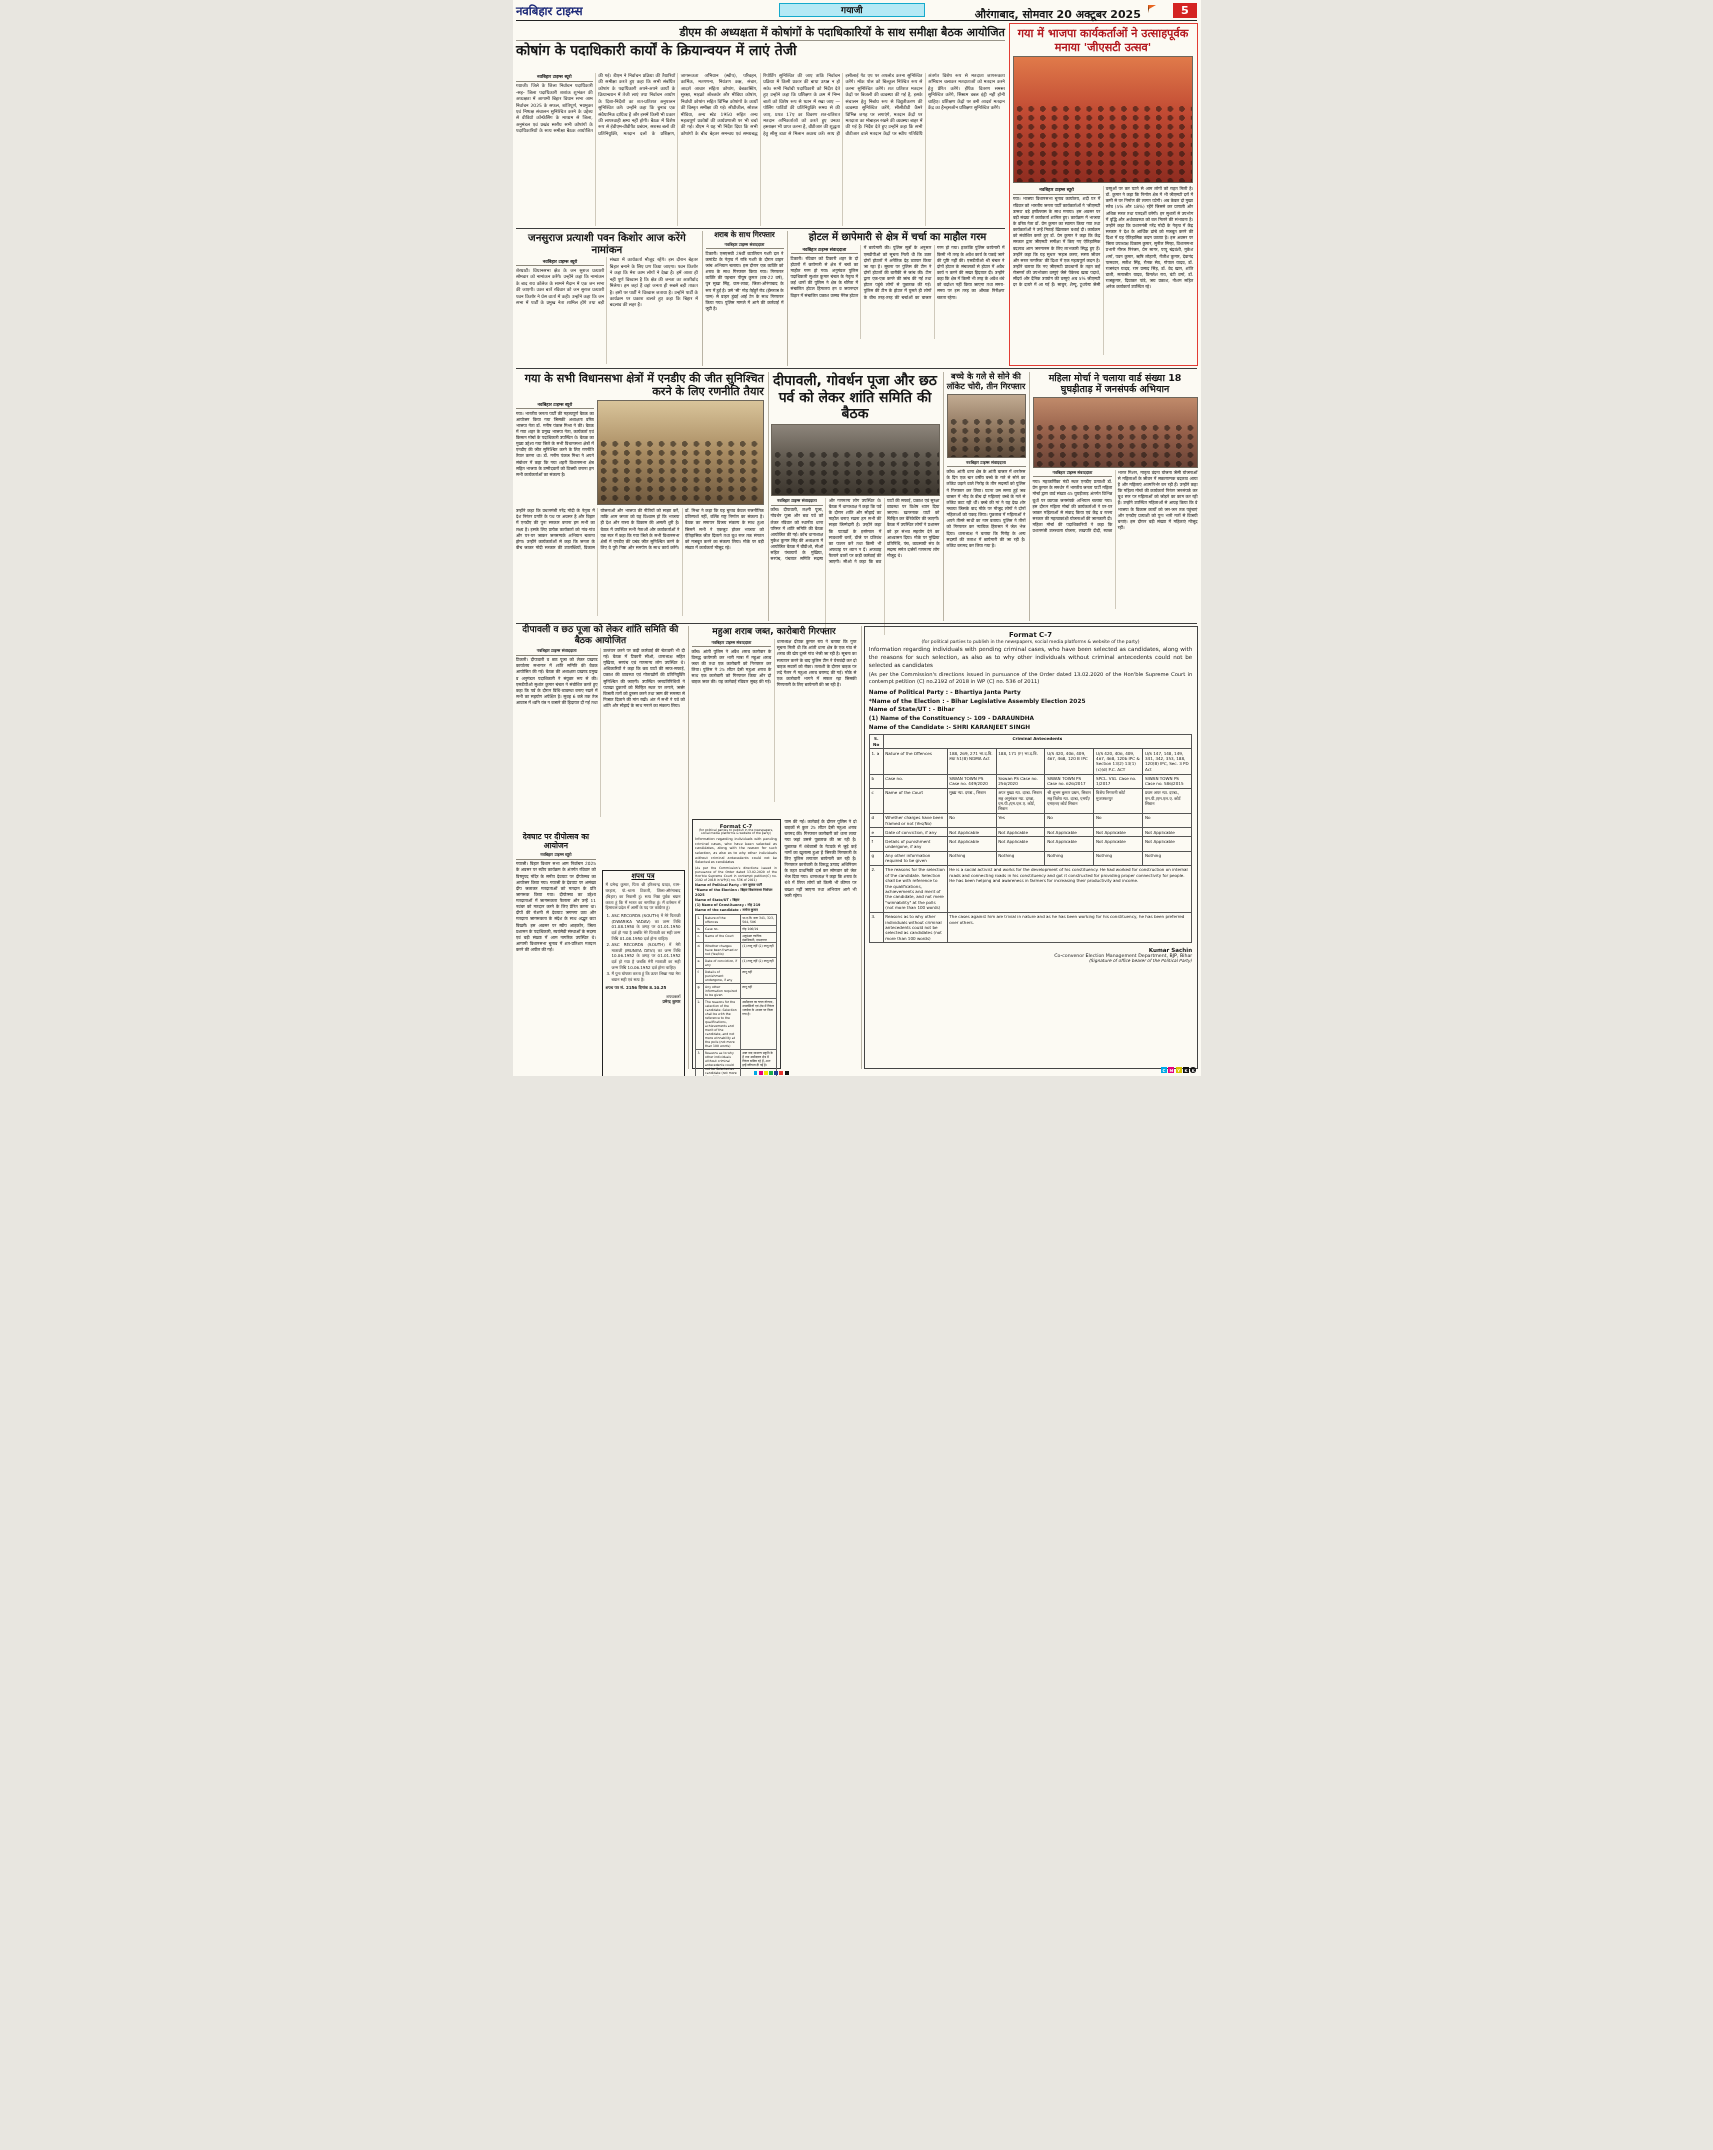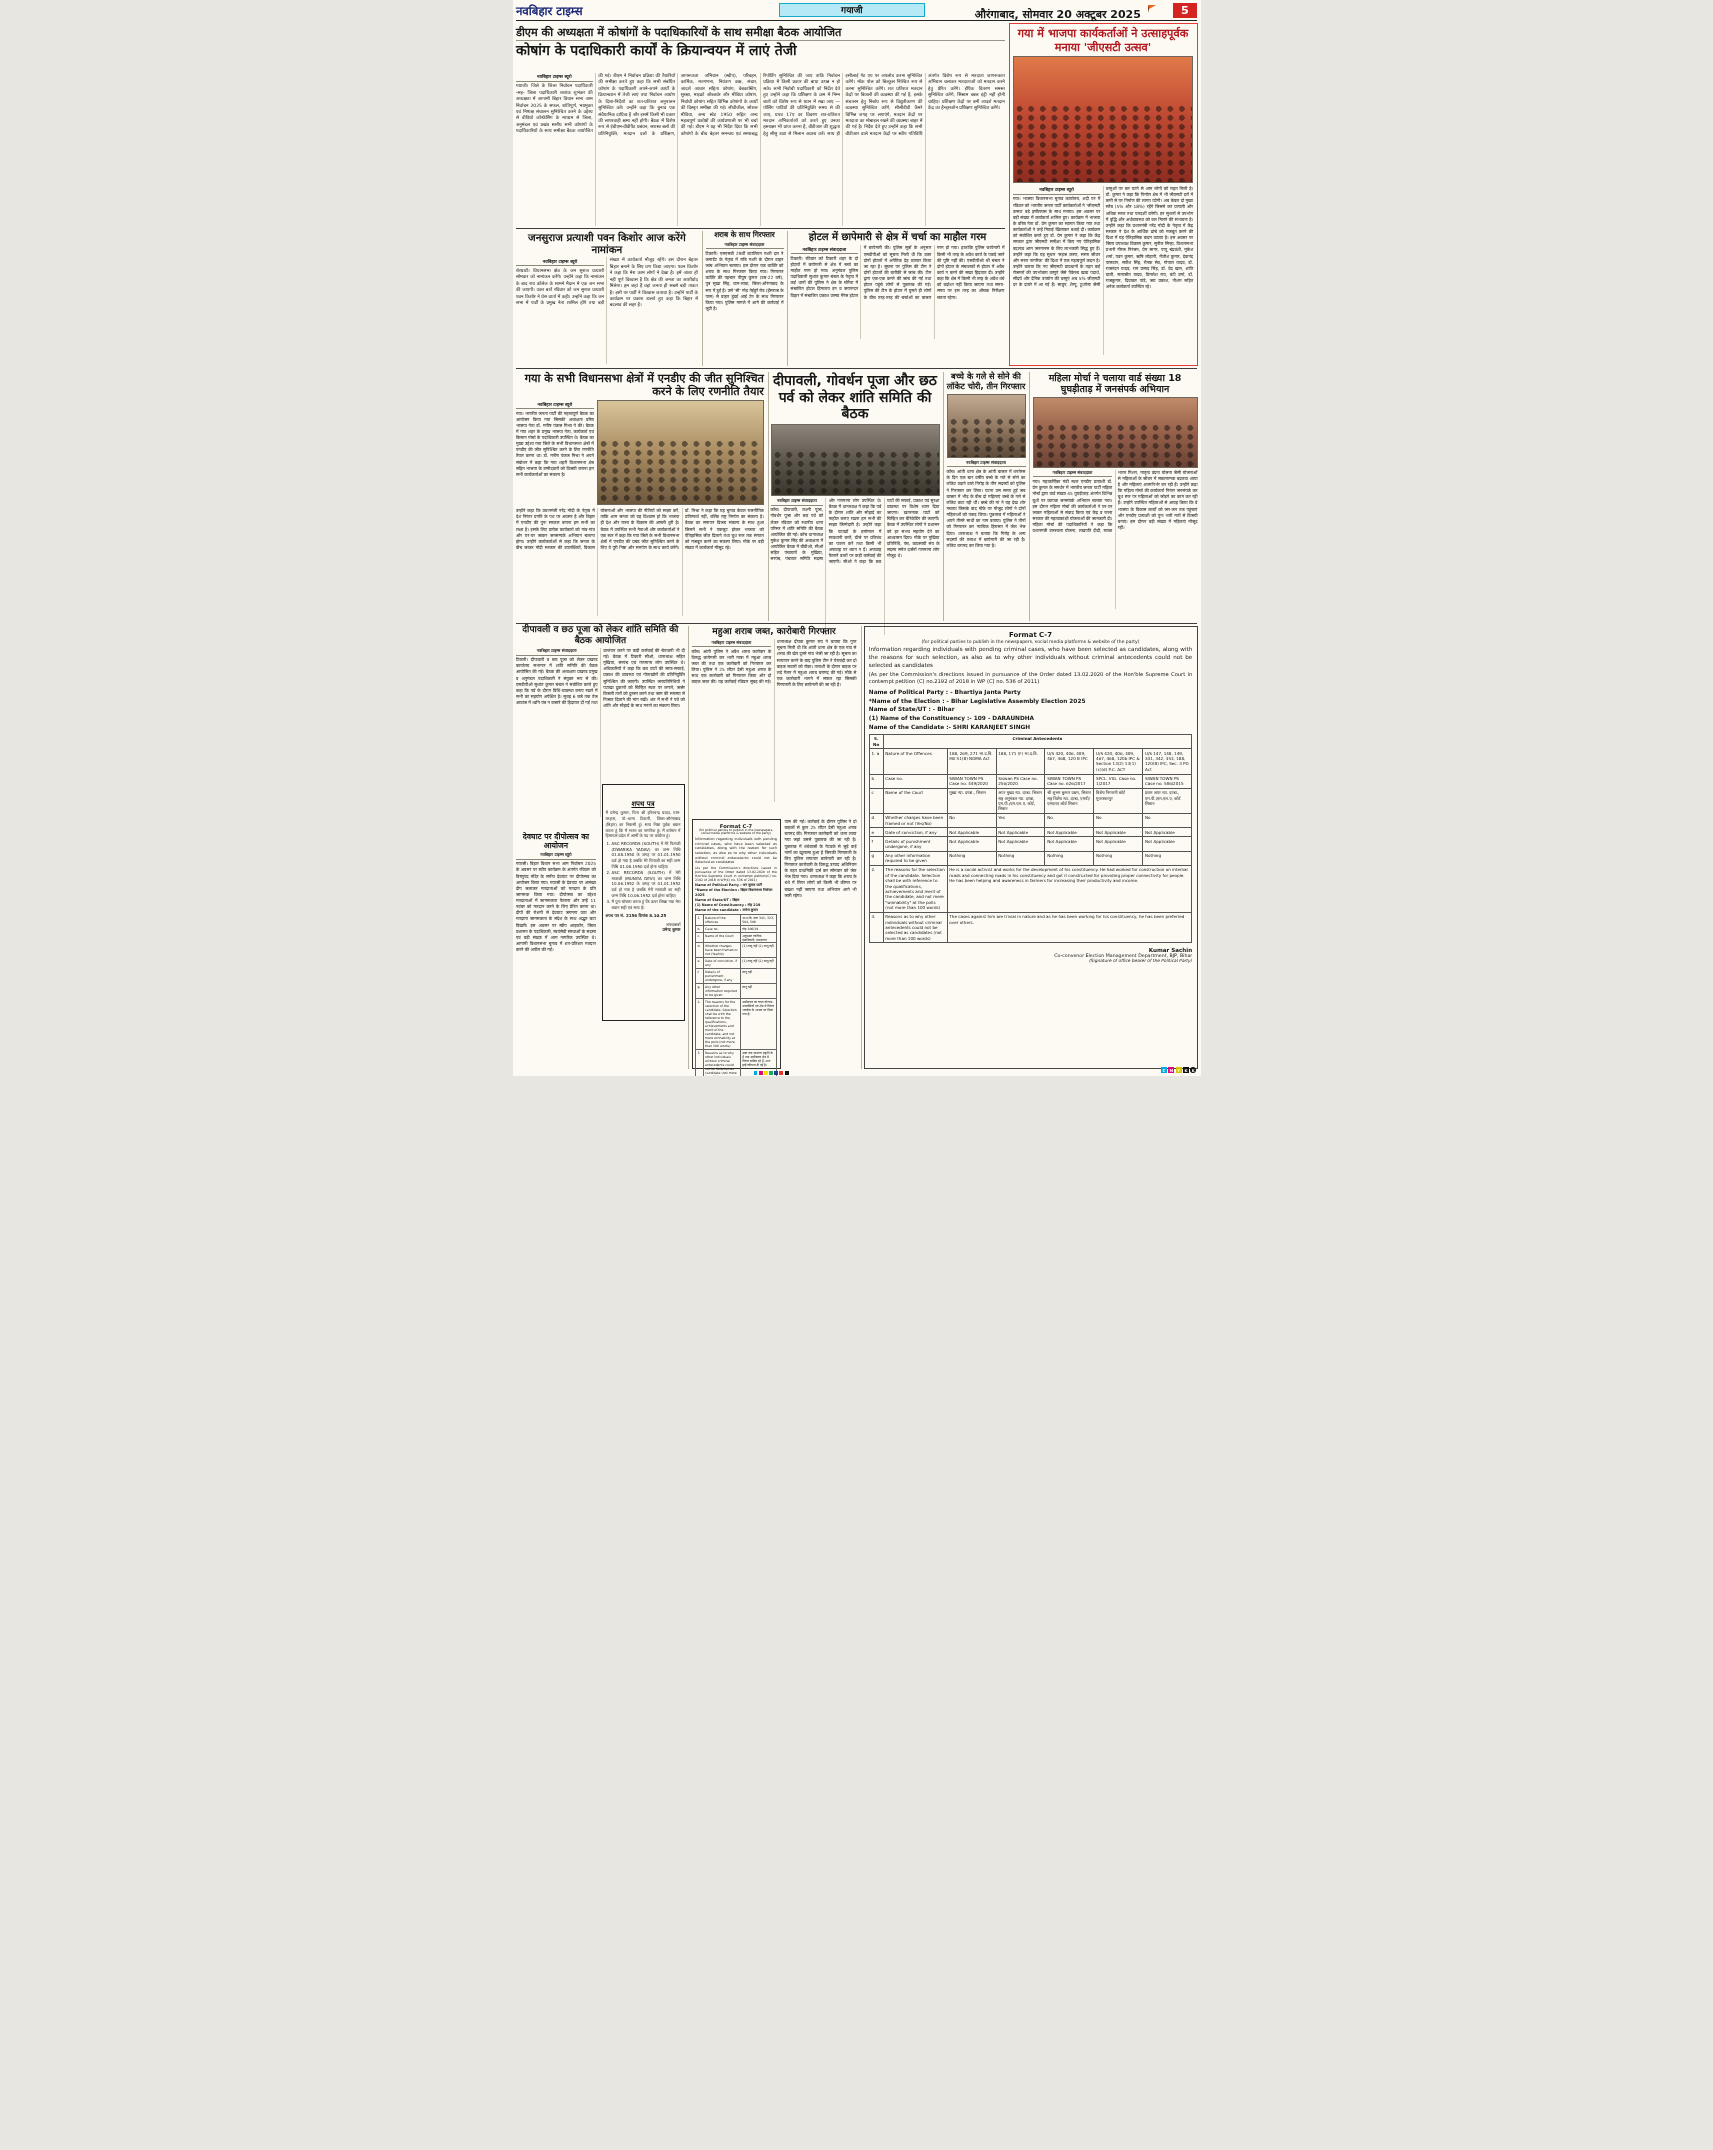--- a/index.html
+++ b/index.html
@@ -17,21 +17,21 @@
   .edition-box { position:absolute; left:263px; top:0; width:146px; height:14.6px; background:#b5e9f5;
     border:0.9px solid #15aacc; font-size:9px; font-weight:bold; text-align:center; line-height:13px; color:#111; }
   .date-line { position:absolute; right:56px; top:3.9px; font-size:11px; font-weight:bold; }
   .flag-icon { position:absolute; right:41px; top:2.6px; width:0; height:0;
     border-top:4.7px solid #e8641e; border-bottom:4.7px solid transparent; border-right:7.7px solid transparent;
     border-left:1.7px solid #7a3b12; }
   .page-num { position:absolute; right:0; top:0; width:24px; height:15.5px; background:#d42422; color:#fff;
     font-size:11.2px; font-weight:bold; display:flex; align-items:center; justify-content:center; }
 
   .kicker { left:3.4px; top:24px; width:489px; height:17px; font-size:11.2px; font-weight:bold;
-    text-align:left; border-bottom:0.4px solid #9a958a; }
+    text-align:right; border-bottom:0.4px solid #9a958a; }
   .headline-main { left:3.4px; top:43px; width:489px; font-size:14px; font-weight:bold; text-align:left; line-height:1.1; }
 
   .cols { column-gap:5.6px; column-rule:0.4px solid #cfc9bb; }
   .c2 { column-count:2; } .c3 { column-count:3; } .c6 { column-count:6; }
   p.body { font-size:4.5px; line-height:1.43; text-align:justify; }
   p.body.sm { font-size:4.3px; }
   .byline { font-weight:bold; text-align:center; font-size:4.5px; padding:0.4px 2.6px 1.3px; border-bottom:0.4px solid #8c877b; margin-bottom:1.7px; }
   h2.hl { font-weight:bold; text-align:center; line-height:1.18; }
 
   .hr { position:absolute; background:#3c3c3c; }
@@ -59,21 +59,21 @@
   .art-nda    { left:3.4px;    top:372px; width:248px; height:249px; }
   .art-konch  { left:258px;  top:372px; width:169px; height:249px; }
   .art-locket { left:434px; top:372px; width:79px; height:249px; }
   .art-mahila { left:520px; top:372px; width:165px; height:249px; }
   .nda-row { display:flex; gap:3.4px; margin-top:1.7px; }
   .nda-intro { width:78px; }
   .nda-photo-wrap { flex:1; }
 
   .art-tikari  { left:3.4px;   top:624px; width:169px; height:202px; }
   .art-devghat { left:3.4px;   top:832px; width:80px; height:237px; }
-  .affidavit   { left:89px; top:784px; width:83px; height:237px; border:0.9px solid #222; padding:14px 3px; }
+  .affidavit   { left:89px; top:870px; width:83px; height:237px; border:0.9px solid #222; padding:0 3px; }
   .art-mahua   { left:179px; top:626px; width:165px; height:189px; }
   .c7small     { left:179px; top:819px; width:89px; height:250px; border:0.9px solid #333; padding:2.6px; }
   .mahua-cont  { left:272px; top:819px; width:72px; height:250px; }
 
   .affidavit h3 { text-align:center; font-size:6.9px; text-decoration:underline; margin-bottom:2.2px; }
   .affidavit p, .affidavit li { font-size:4px; line-height:1.45; text-align:justify; }
   .affidavit ol { margin:1.7px 0 0 6px; }
   .aff-num { font-size:4px; margin-top:2.2px; font-weight:bold; }
   .aff-sign { margin-top:4.3px; text-align:right; font-size:4.1px; }
   .aff-sign .nm { font-weight:bold; }

